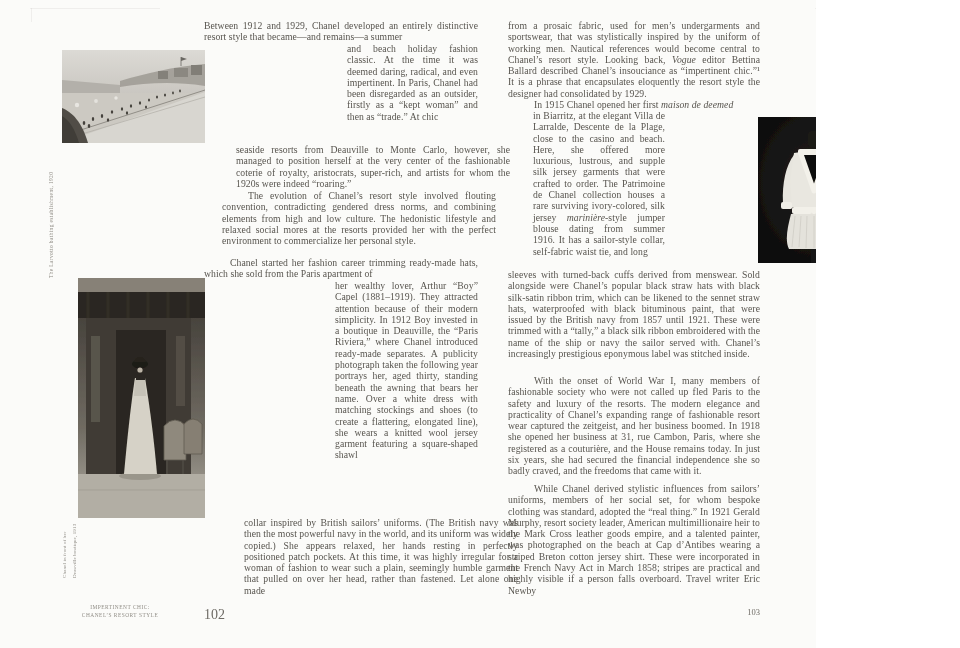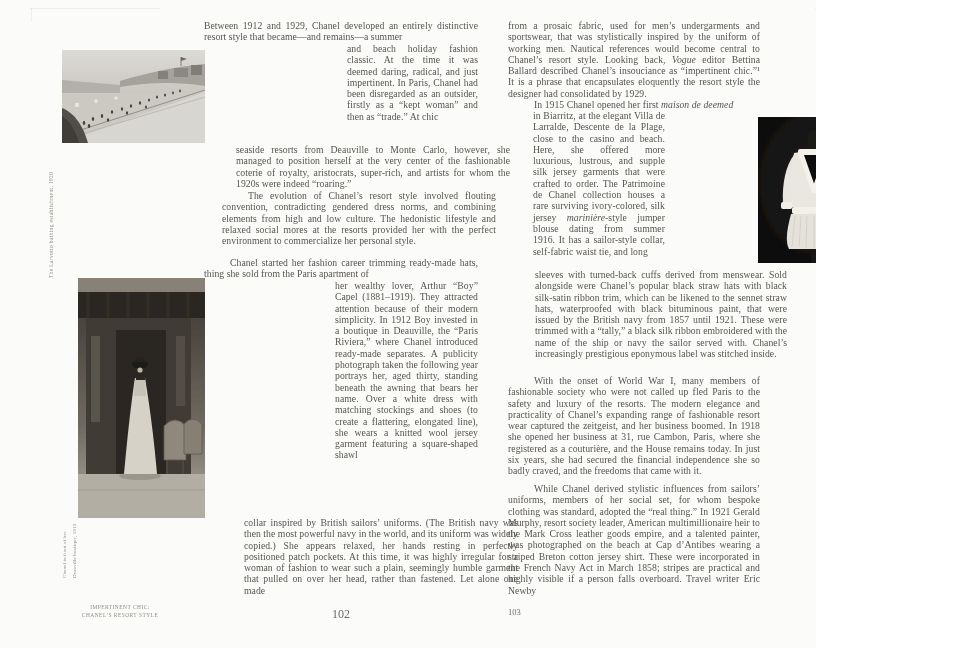--- a/index.html
+++ b/index.html
@@ -23,21 +23,21 @@
   #lb2{left:347px;top:43px;width:131px;}
   #lb3{left:204px;top:144px;width:274px;margin-left:32px;}
   #lb4{left:204px;top:190px;width:274px;margin-left:18px;}
   #lb5{left:204px;top:257px;width:274px;}
   #lb6{left:335px;top:280px;width:143px;}
   #lb7{left:204px;top:517px;width:274px;margin-left:40px;}
   
   #rb1{left:508px;top:20px;width:252px;}
   #rb2{left:508px;top:99px;width:252px;}
   #rb3{left:533px;top:110px;width:132px;}
-  #rb4{left:508px;top:269px;width:252px;margin-left:27px;}
+  #rb4{left:508px;top:269px;width:252px;}
   #rb5{left:508px;top:375px;width:252px;}
   #rb6{left:508px;top:483px;width:252px;}
   
   .photo{position:absolute;overflow:hidden;}
   #photo-beach{left:62px;top:50px;width:143px;height:93px;}
   #photo-boutique{left:78px;top:278px;width:127px;height:240px;}
   #photo-blouse{left:758px;top:117px;width:112px;height:146px;background:#0a0a0a;}
   .photo svg{display:block;width:100%;height:100%;}
   
   .vcap{
@@ -49,22 +49,22 @@
   }
   #vc-beach{left:48px;top:152px;height:126px;width:10px;font-size:5.4px;letter-spacing:0.4px;}
   #vc-boutique{left:60px;top:520px;height:58px;width:24px;font-size:5px;letter-spacing:0.15px;line-height:9.5px;white-space:normal;}
   #vc-blouse{left:869px;top:274px;height:231px;width:14px;font-size:5.4px;letter-spacing:0.5px;}
   
   #lfoot{
     position:absolute;left:68px;top:604px;width:104px;
     text-align:center;font-size:5.4px;line-height:7.5px;letter-spacing:0.5px;
     color:var(--caption-gray,#908d86);
   }
-  #lpage{position:absolute;left:204px;top:607px;width:274px;text-align:center;font-size:12px;color:#6e6b65;}
-  #rpage{position:absolute;left:508px;top:607px;width:252px;text-align:left;font-size:8.5px;color:#6e6b65;}
+  #lpage{position:absolute;left:204px;top:607px;width:274px;text-align:left;font-size:14px;color:#6e6b65;}
+  #rpage{position:absolute;left:508px;top:607px;width:252px;text-align:right;font-size:8.5px;color:#6e6b65;}
   #rauthor{
     position:absolute;left:750px;top:610px;width:112px;text-align:right;
     font-size:5.4px;letter-spacing:0.5px;color:var(--caption-gray,#908d86);
   }
   
   .edge{position:absolute;background:rgba(80,75,68,0.07);}
   #edge-tl{left:30px;top:8px;width:130px;height:1px;}
   #edge-tr{left:815px;top:8px;width:115px;height:1px;}
   #edge-l{left:31px;top:8px;width:1px;height:14px;}
   #edge-r{left:929px;top:8px;width:1px;height:12px;}
@@ -179,24 +179,24 @@
         </g>
       </svg>
     </div>
 
     <div class="vcap" id="vc-boutique">
       <span>Chanel in front of her</span><br>
       <span>Deauville boutique, 1913</span>
     </div>
 
     <div class="tb" id="lb1">Between 1912 and 1929, Chanel developed an entirely distinctive resort style that became—and remains—a summer</div>
-    <div class="tb" id="lb2">and beach holiday fashion classic. At the time it was deemed daring, radical, and just impertinent. In Paris, Chanel had been disregarded as an outsider, firstly as a “kept woman” and then as “trade.” At chic</div>
+    <div class="tb" id="lb2">and beach holiday fashion classic. At the time it was deemed daring, radical, and even impertinent. In Paris, Chanel had been disregarded as an outsider, firstly as a “kept woman” and then as “trade.” At chic</div>
     <div class="tb" id="lb3">seaside resorts from Deauville to Monte Carlo, however, she managed to position herself at the very center of the fashionable coterie of royalty, aristocrats, super-rich, and artists for whom the 1920s were indeed “roaring.”</div>
     <div class="tb indent" id="lb4">The evolution of Chanel’s resort style involved flouting convention, contradicting gendered dress norms, and combining elements from high and low culture. The hedonistic lifestyle and relaxed social mores at the resorts provided her with the perfect environment to commercialize her personal style.</div>
-    <div class="tb indent" id="lb5">Chanel started her fashion career trimming ready-made hats, thing she sold from the Paris apartment of</div>
+    <div class="tb indent" id="lb5">Chanel started her fashion career trimming ready-made hats, which she sold from the Paris apartment of</div>
     <div class="tb" id="lb6">her wealthy lover, Arthur “Boy” Capel (1881–1919). They attracted attention because of their modern simplicity. In 1912 Boy invested in a boutique in Deauville, the “Paris Riviera,” where Chanel introduced ready-made separates. A publicity photograph taken the following year portrays her, aged thirty, standing beneath the awning that bears her name. Over a white dress with matching stockings and shoes (to create a flattering, elongated line), she wears a knitted wool jersey garment featuring a square-shaped shawl</div>
     <div class="tb" id="lb7">collar inspired by British sailors’ uniforms. (The British navy was then the most powerful navy in the world, and its uniform was widely copied.) She appears relaxed, her hands resting in perfectly positioned patch pockets. At this time, it was highly irregular for a woman of fashion to wear such a plain, seemingly humble garment that pulled on over her head, rather than fastened. Let alone one made</div>
 
     <div id="lfoot">
       <span>IMPERTINENT CHIC:</span><br>
       <span>CHANEL’S RESORT STYLE</span>
     </div>
     <div id="lpage">102</div>
   </div>
 

